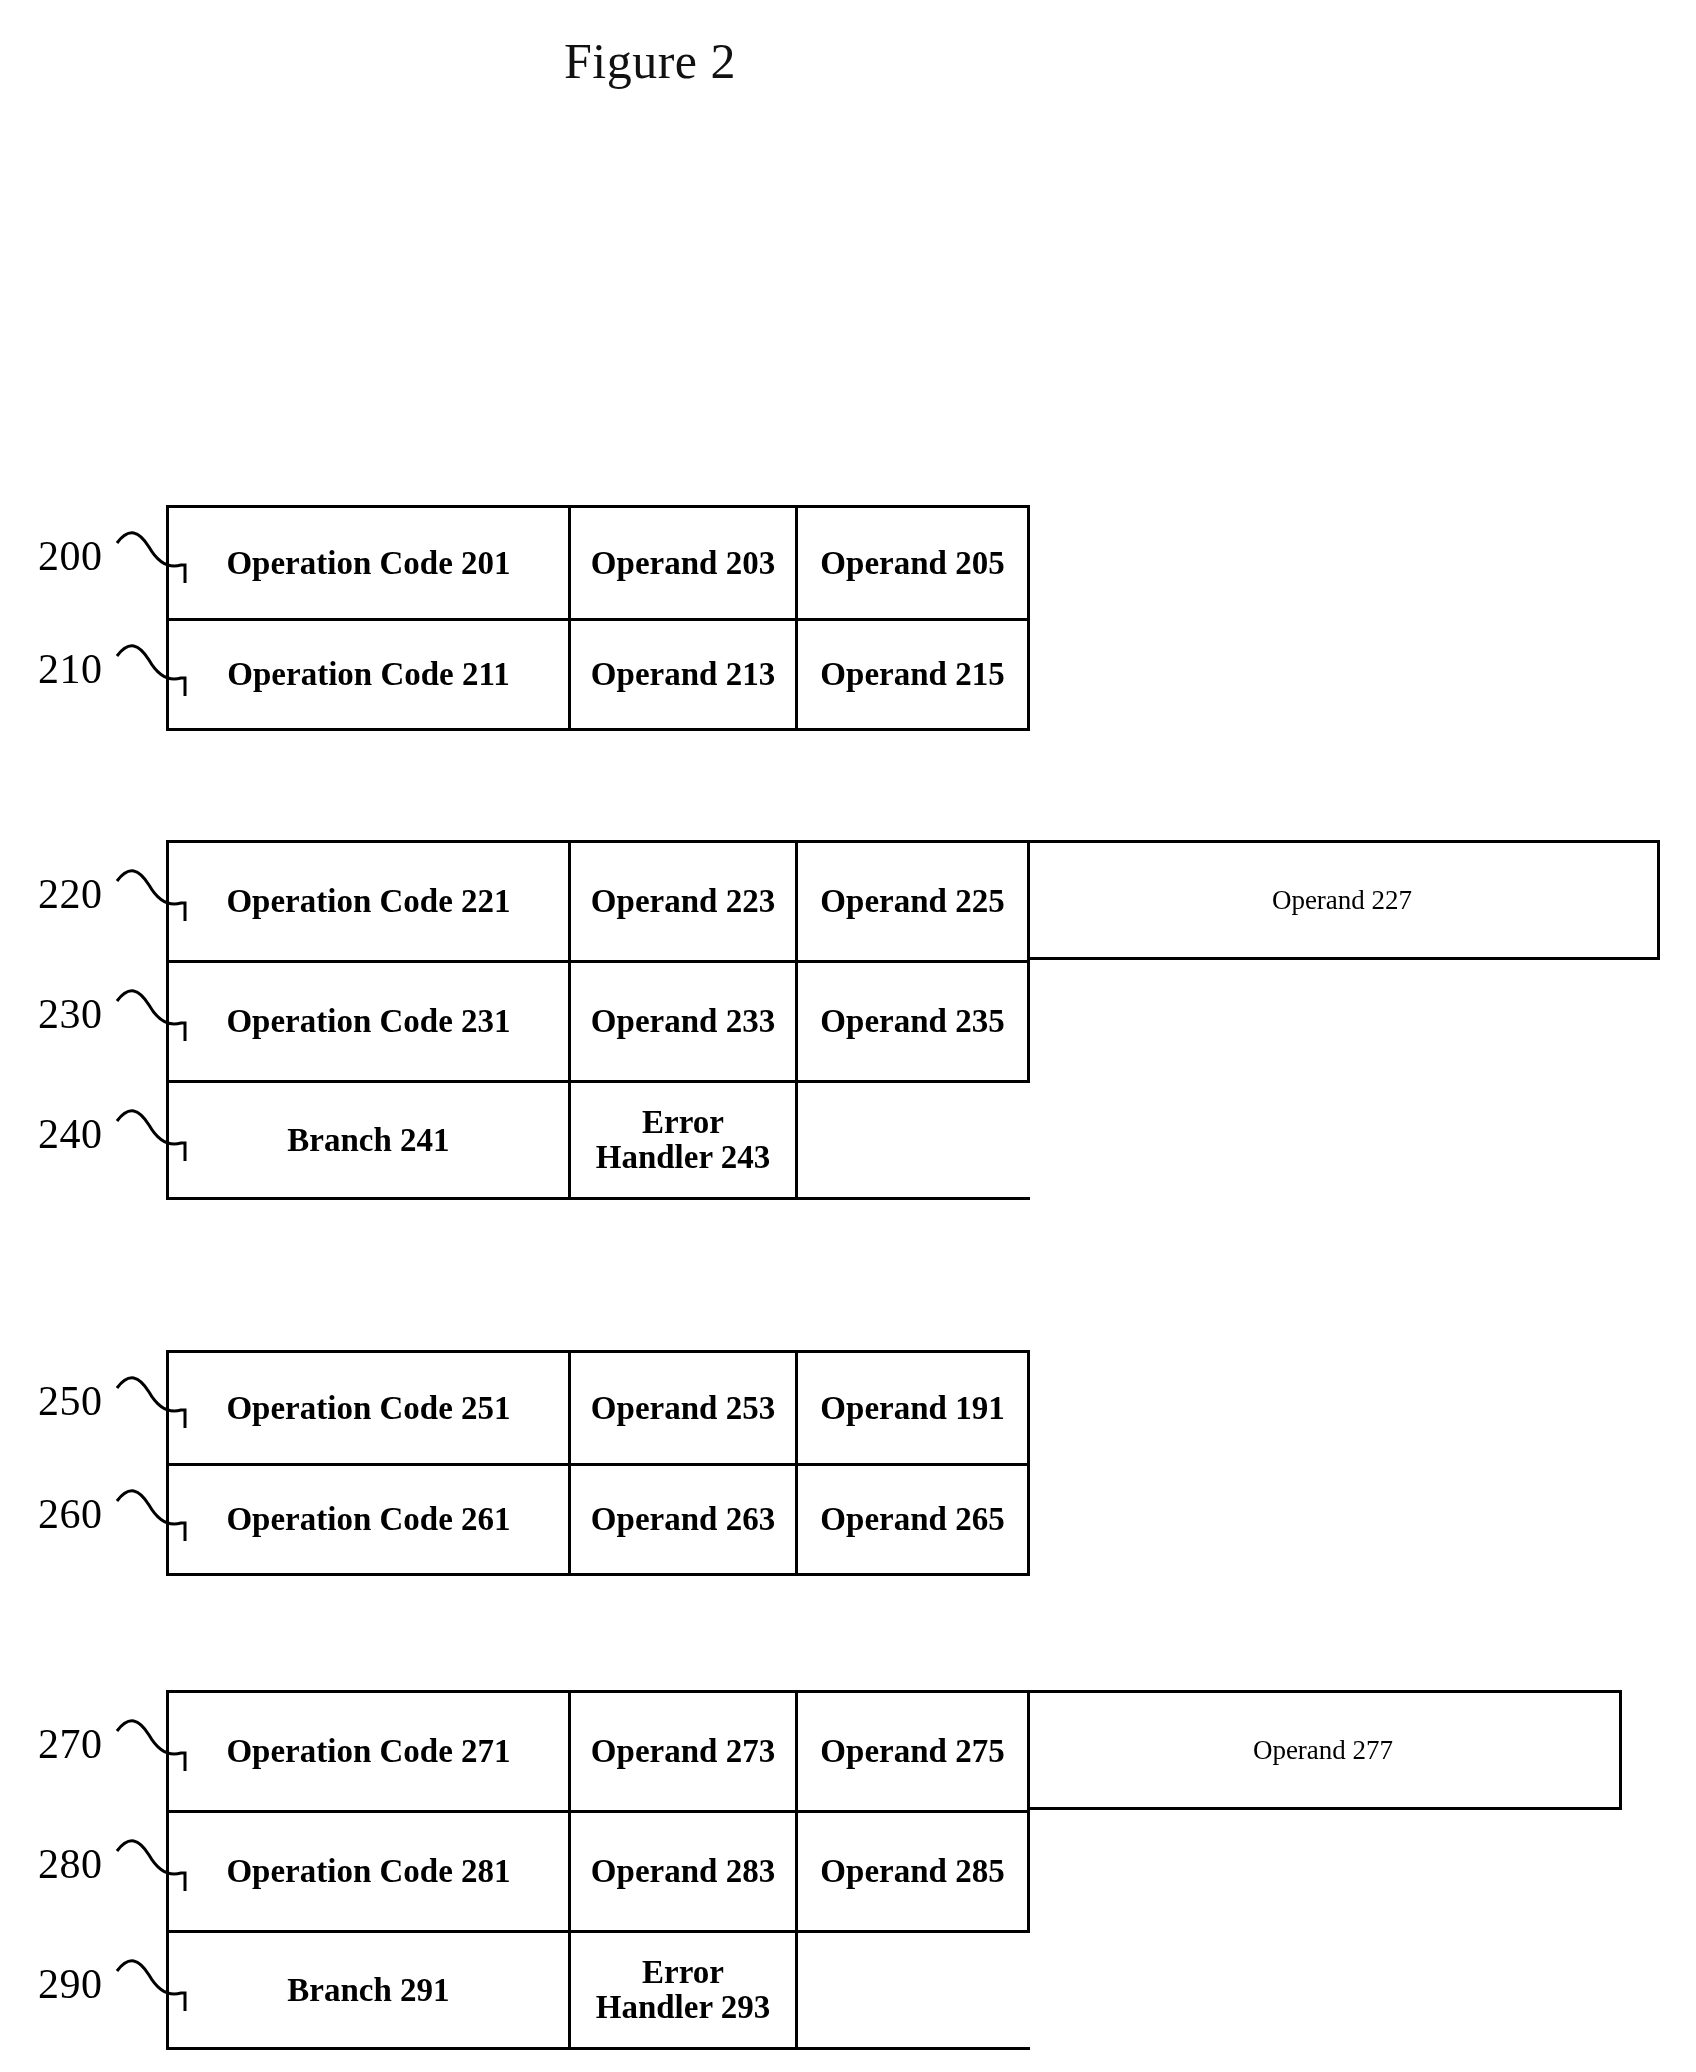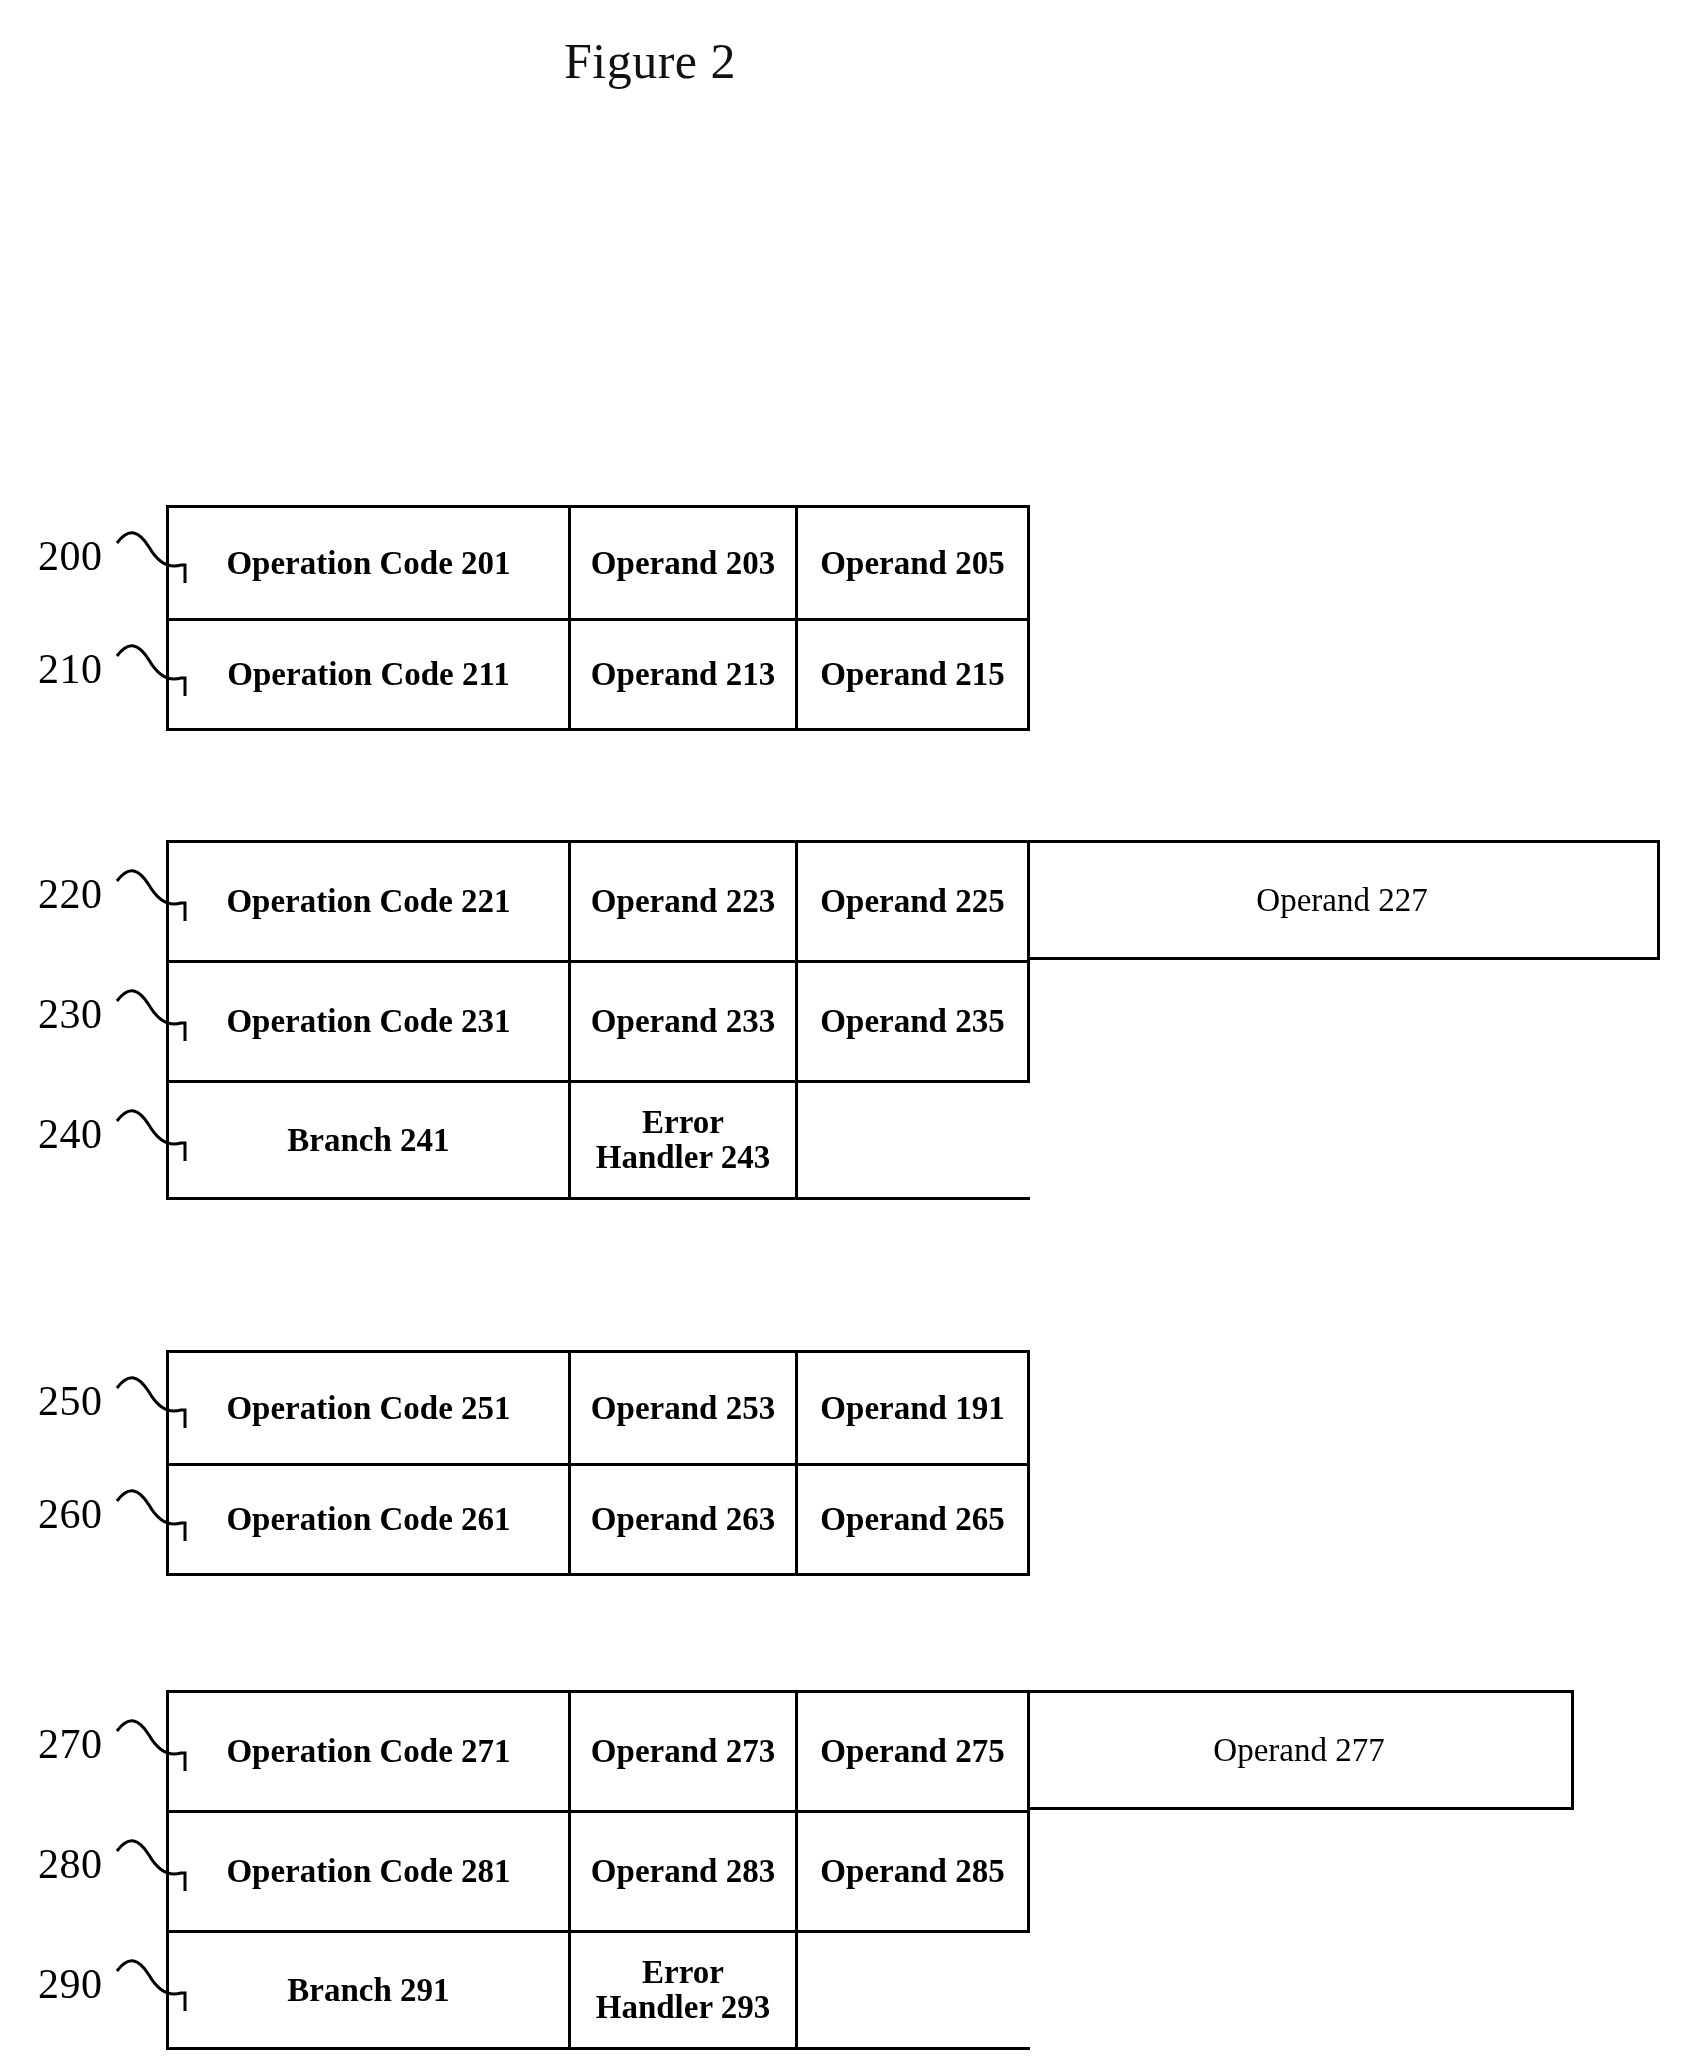--- a/index.html
+++ b/index.html
@@ -88,21 +88,21 @@
 
   
   .ext {
     position: absolute;
     box-sizing: border-box;
     border: 3px solid #000;
     border-left: none;
     display: flex;
     align-items: center;
     justify-content: center;
-    font-size: 33px;
+    font-size: 27px;
     color: #000;
   }
 </style>
 </head>
 <body>
 
 <div id="figure-title">Figure 2</div>
 
 <div class="block" id="block-200" style="left:166px; top:505px;">
 
@@ -234,21 +234,21 @@
     <div class="cell c3">Operand 285</div>
   </div>
 
   <div class="row h-tall last">
     <div class="cell c1">Branch 291</div>
     <div class="cell c2">Error
 Handler 293</div>
   </div>
 </div>
 
-<div class="ext" style="left:1027px; top:1690px; width:547px; height:120px;">Operand 277</div>
+<div class="ext" style="left:1027px; top:1690px; width:595px; height:120px;">Operand 277</div>
 
 <div class="ref" style="left: 38px; top: 1714px;">
   <span class="ref-num">270</span>
   <span class="ref-squiggle">
     <svg width="78" height="58" viewBox="0 0 78 58">
         <path d="M2 18 C14 2, 24 6, 34 22 C42 36, 52 44, 66 40 L70 40 L70 58" fill="none" stroke="#000" stroke-width="3"></path>
       </svg>
   </span>
 </div>
 

